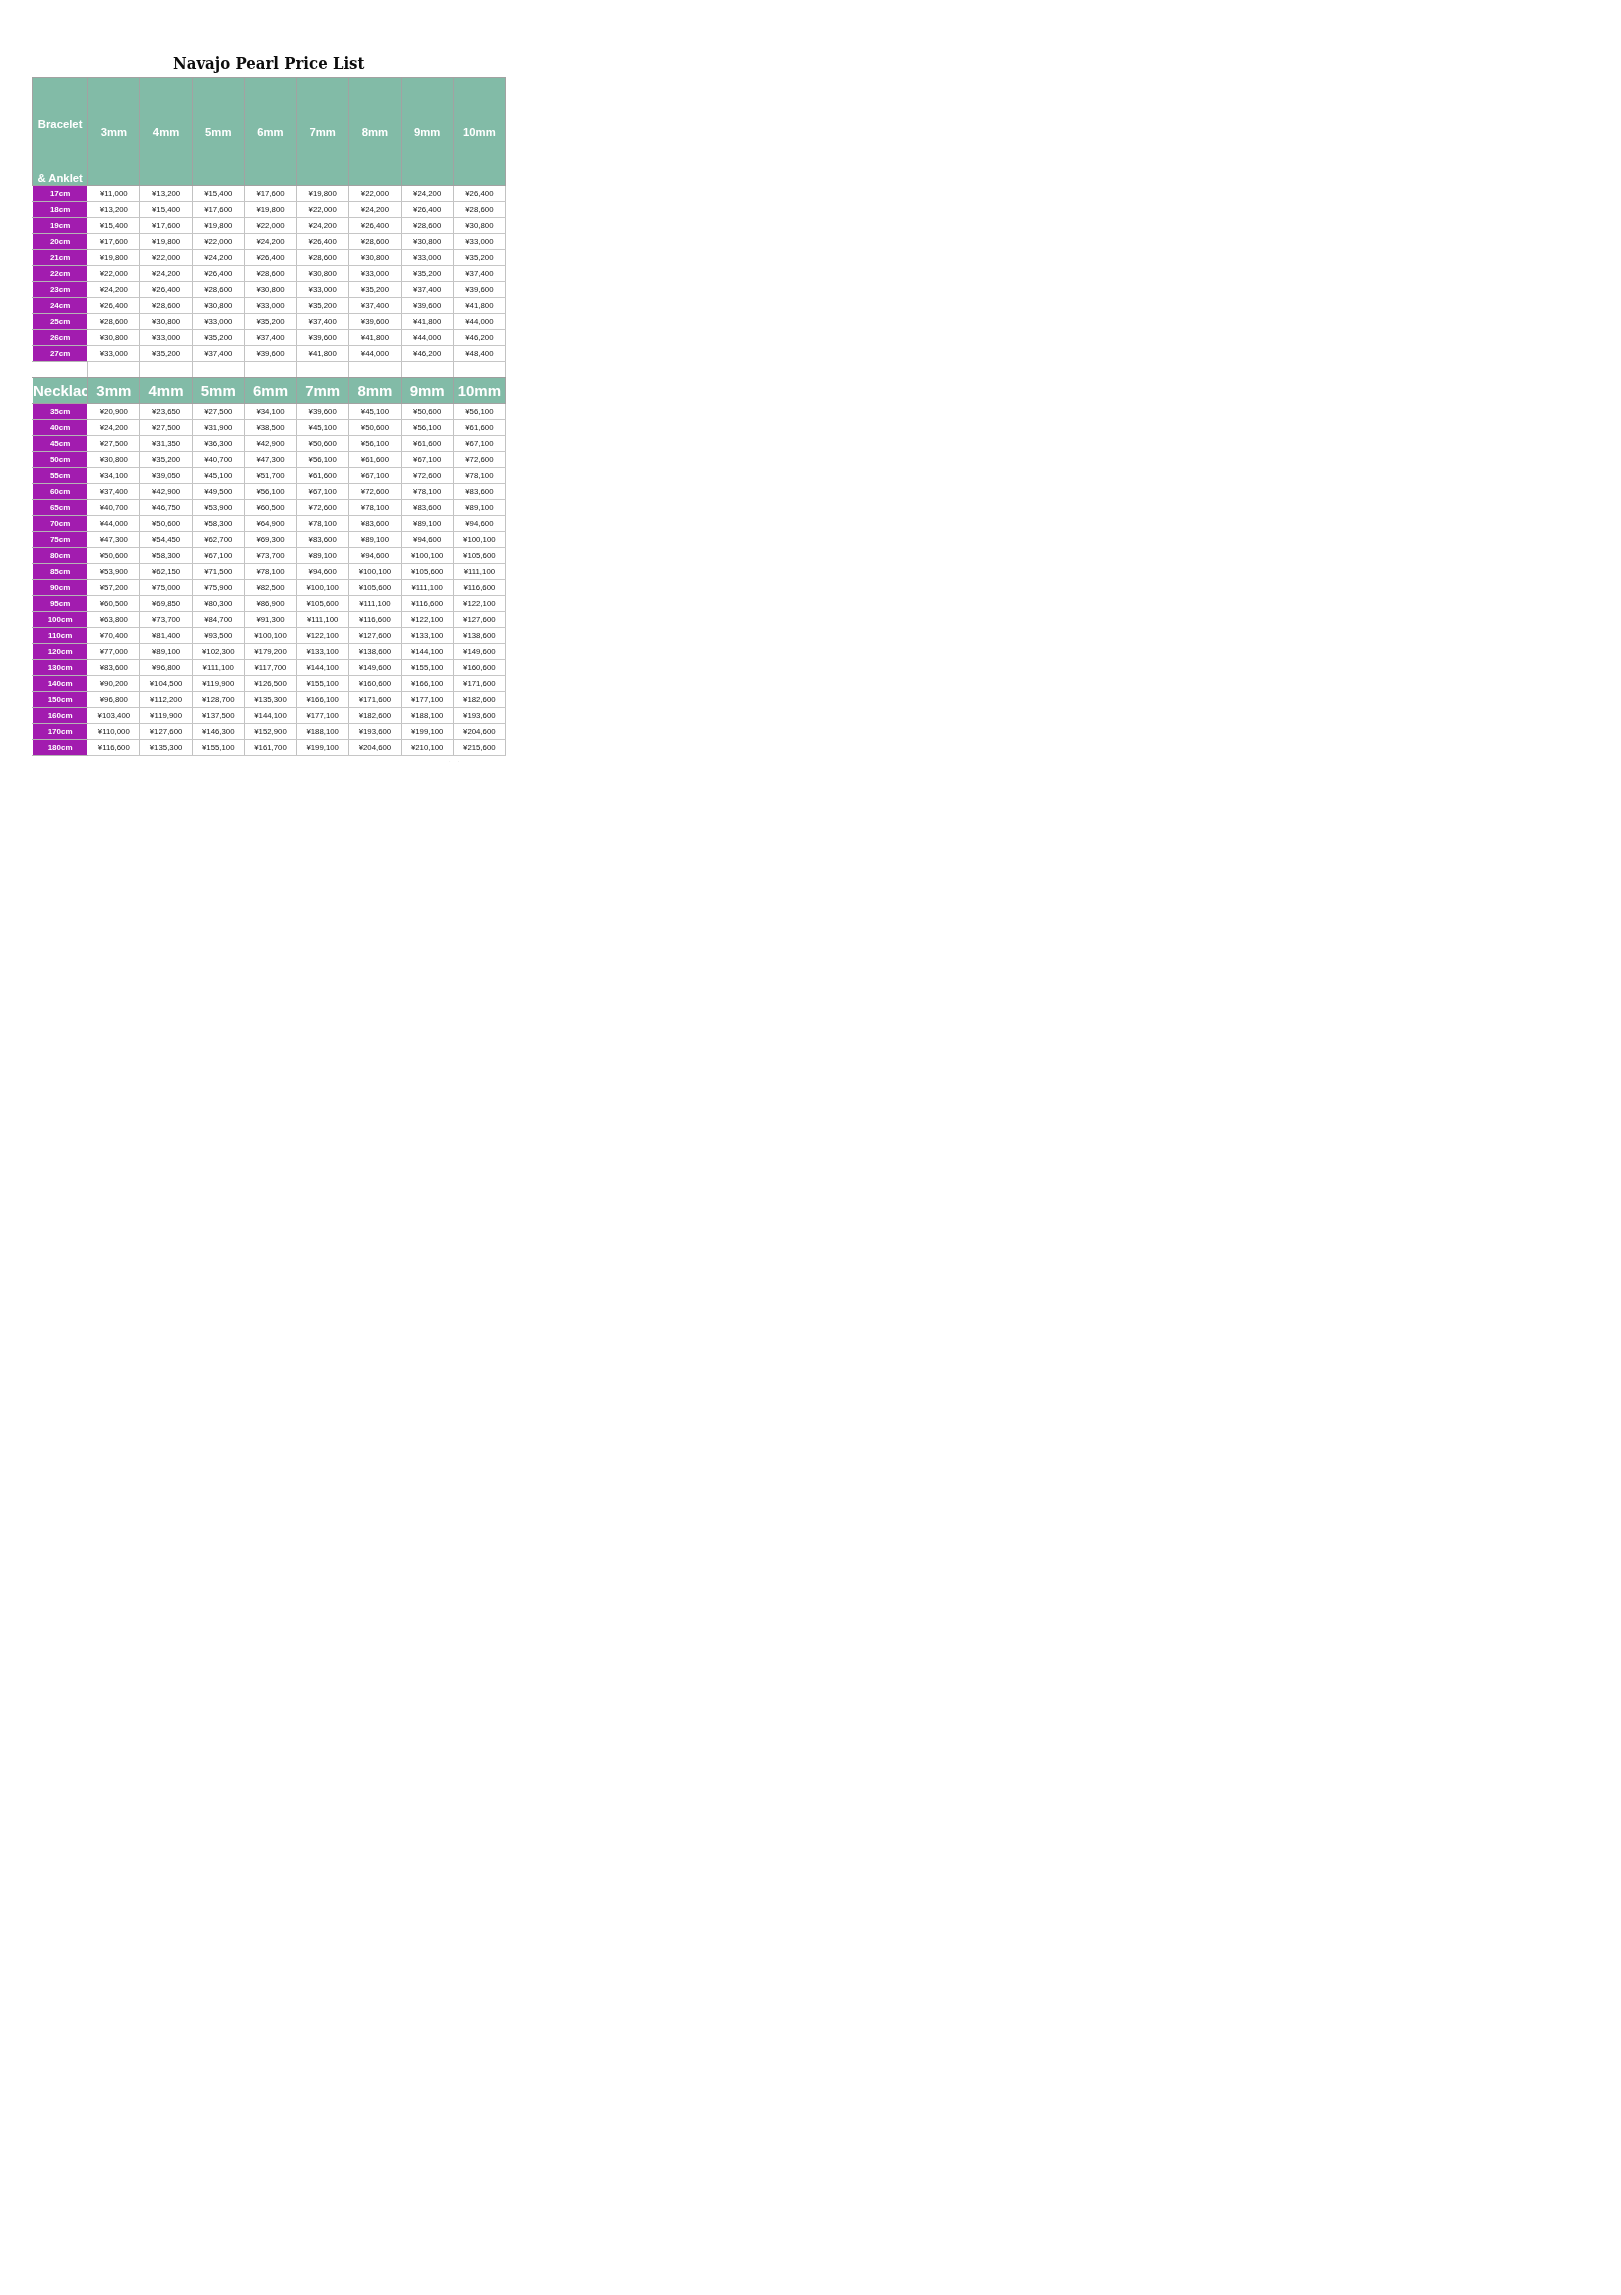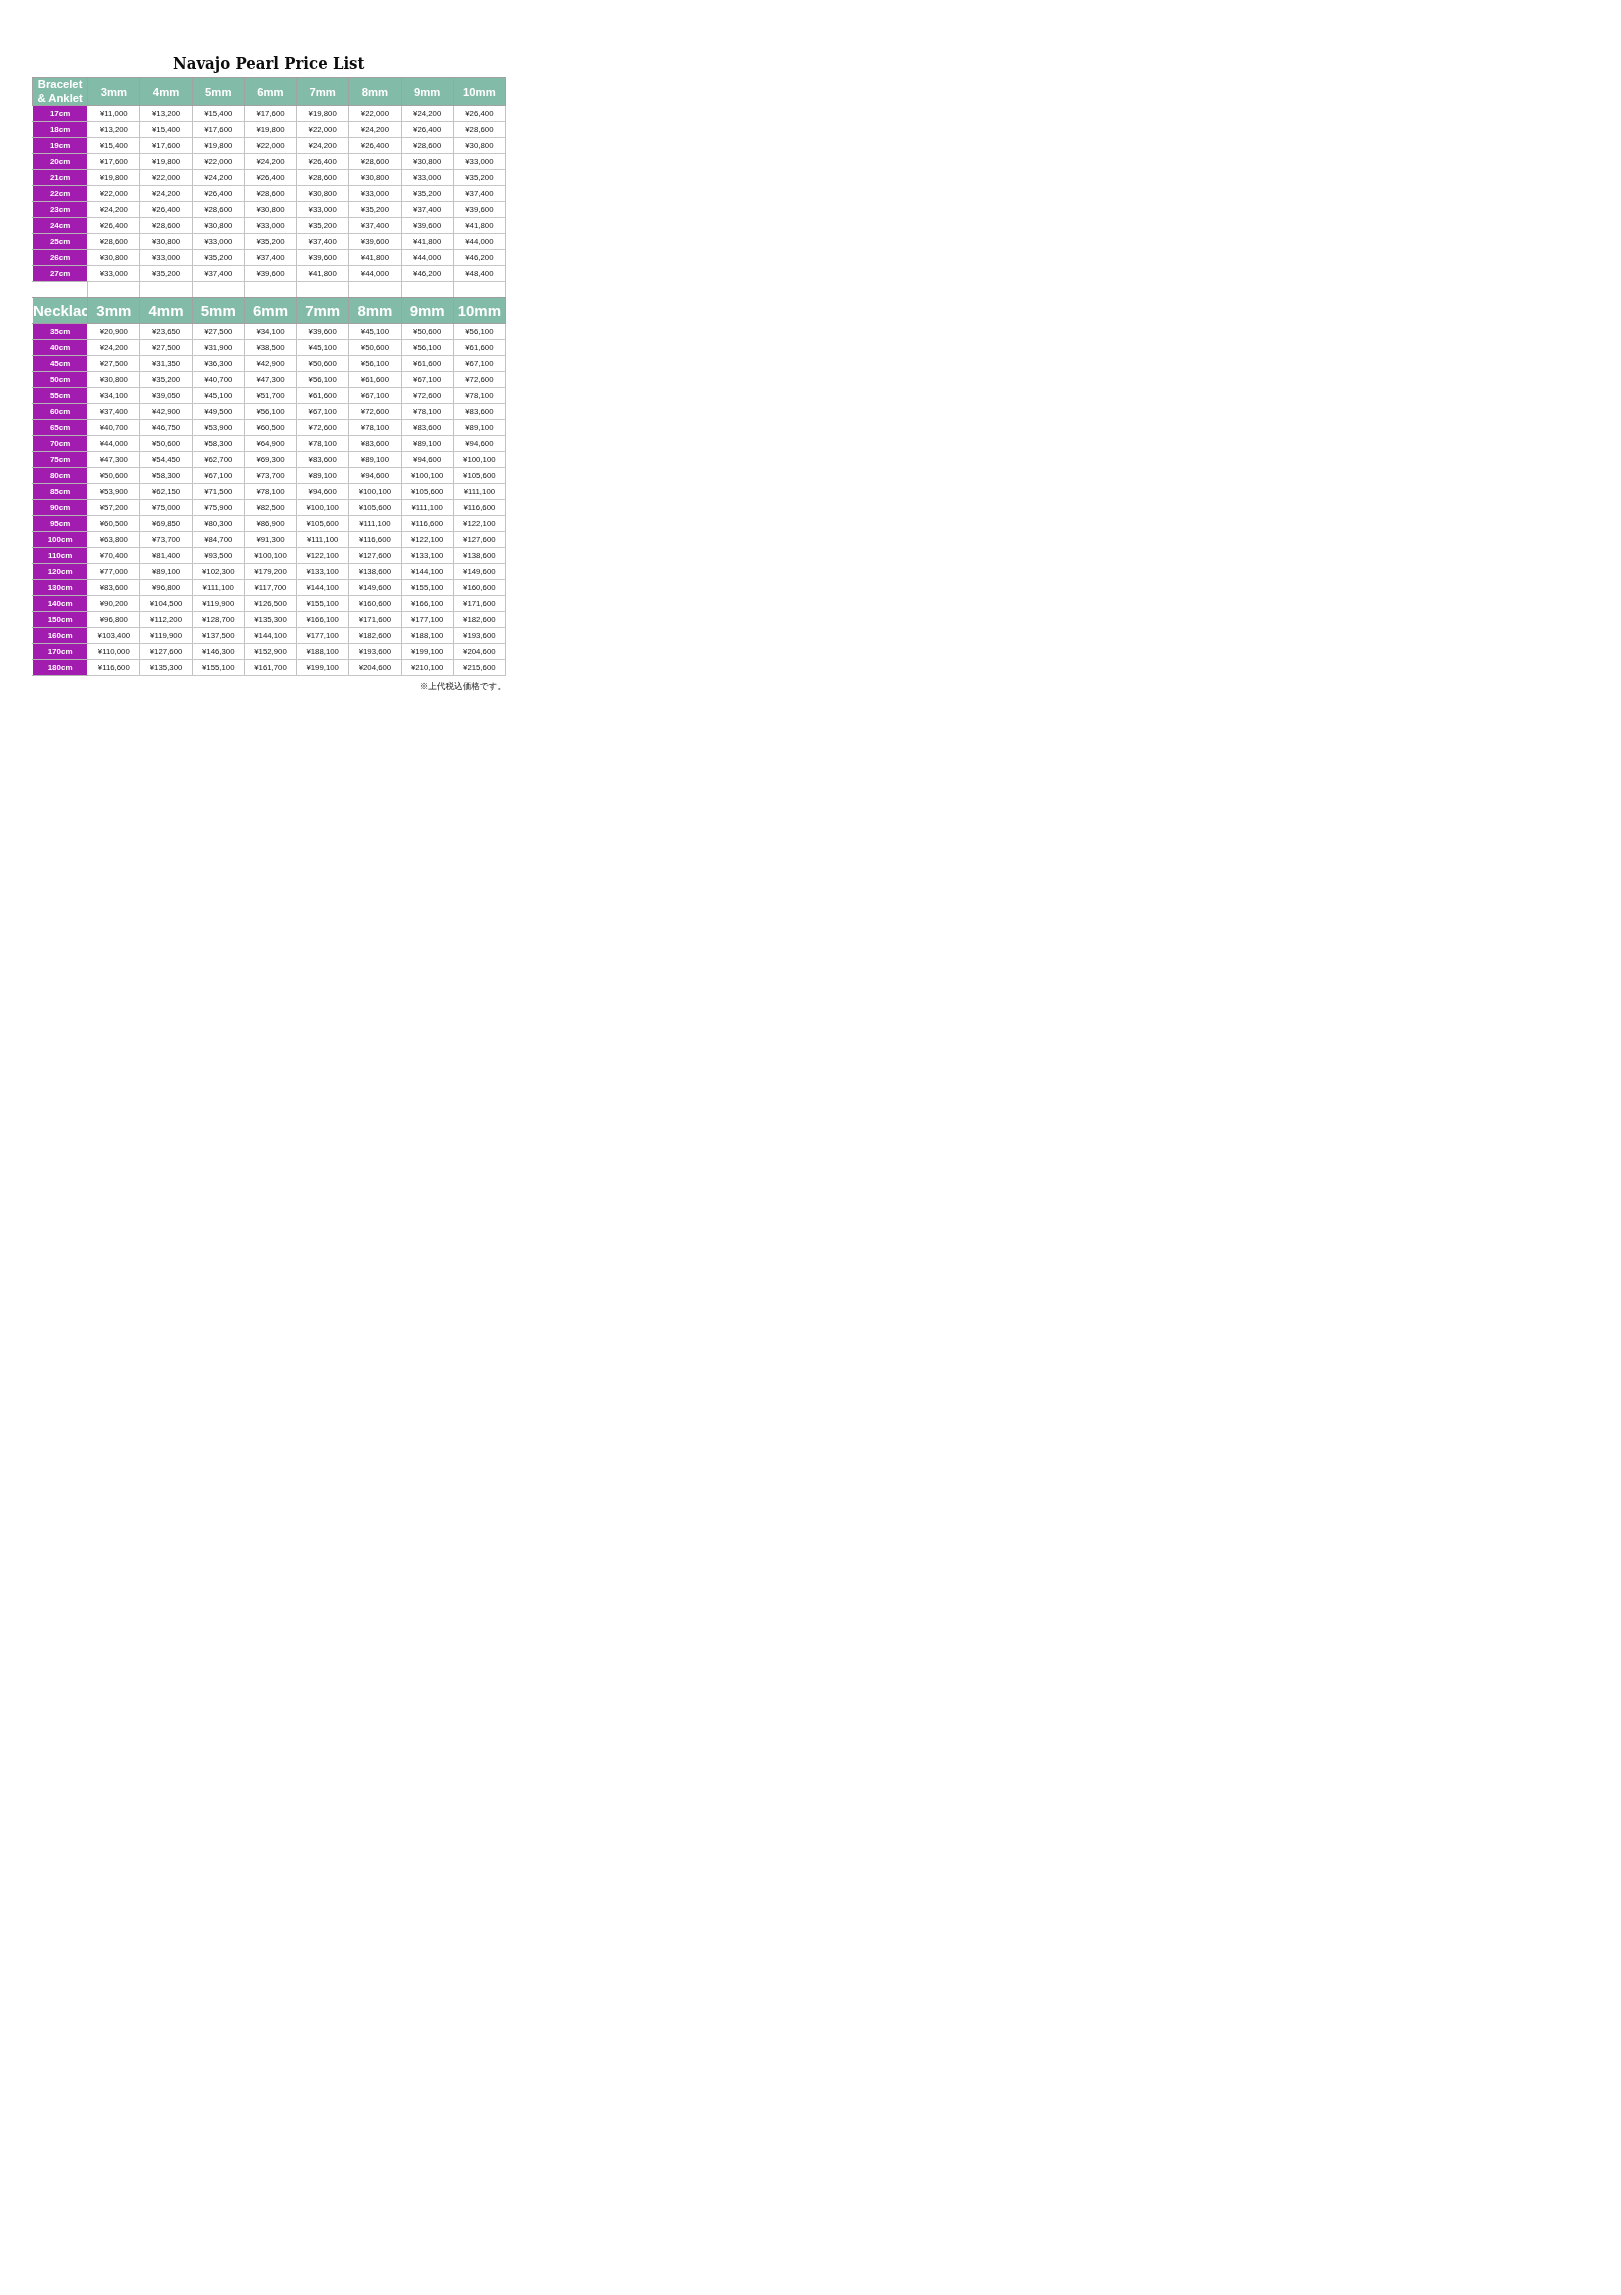--- a/index.html
+++ b/index.html
@@ -46,21 +46,21 @@
   
   tr.head-row th{
     background:#82bba7;
     color:#ffffff;
     font-weight:700;
     border:0.5px solid #a2a2a2;
   }
   thead.t1 tr.head-row th{height:25px;font-size:11.3px;}
   tbody.head2 tr.head-row th{height:25px;font-size:15px;}
   th.corner{font-size:10.8px;line-height:1.2;border-left-color:transparent;}
-  th.corner .ln{display:block;}
+  th.corner .ln{display:block;margin-top:40px;}
   tbody.head2 th:first-child{border-left-color:transparent;}
 
   
   tbody.rows td, tbody.rows th{height:15px;}
   tbody.rows th.rl{
     background:#a21caf;
     color:#ffffff;
     font-weight:700;
     font-size:8px;
     border-left-color:transparent;

